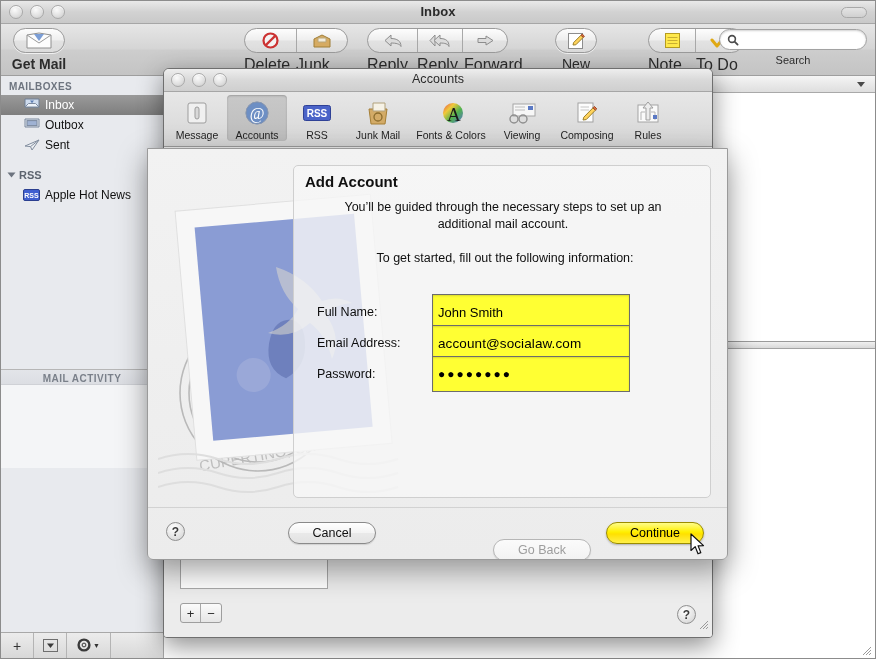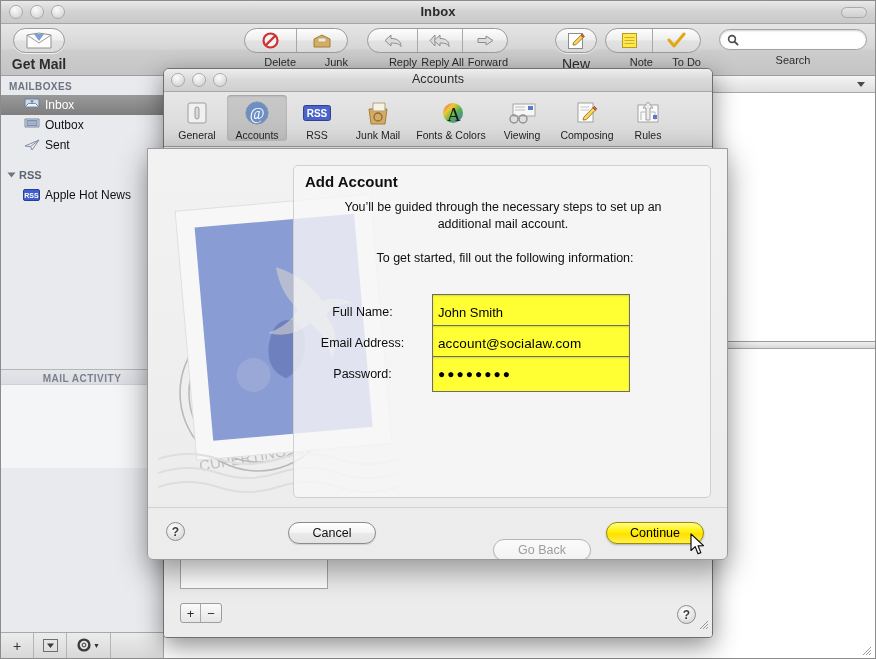--- a/index.html
+++ b/index.html
@@ -46,21 +46,21 @@
     height:25px; border:1px solid #9b9b9b; border-radius:13px;
     background:linear-gradient(to bottom,#fdfdfd,#eeeeee 48%,#e2e2e2 52%,#dcdcdc);
     display:flex; align-items:center; justify-content:center;
     box-shadow:0 1px 0 rgba(255,255,255,.7);
   }
   .tbgroup{ display:flex; height:25px; border:1px solid #9b9b9b; border-radius:13px; overflow:hidden;
     background:linear-gradient(to bottom,#fdfdfd,#eeeeee 48%,#e2e2e2 52%,#dcdcdc); }
   .tbgroup .seg{ display:flex;align-items:center;justify-content:center; border-right:1px solid #a8a8a8;}
   .tbgroup .seg:last-child{border-right:none;}
   .tblabels{ display:flex; margin-top:3px; }
-  .tblabels span{ font-size:11px; color:#2c2c2c; text-align:right; }
+  .tblabels span{ font-size:16px; color:#2c2c2c; text-align:left; }
   .tblabel{ font-size:14px; color:#2c2c2c; margin-top:3px; }
 
   .searchfield{
     position:absolute; right:8px; top:5px; width:148px; height:21px;
     background:#fff; border:1px solid #a2a2a2; border-radius:11px;
     box-shadow:inset 0 1px 2px rgba(0,0,0,.18);
     display:flex; align-items:center; padding-left:7px;
   }
   .search-label{ position:absolute; right:8px; top:30px; width:148px; text-align:center;
     font-size:11px; color:#2c2c2c;}
@@ -168,21 +168,21 @@
     overflow:hidden;
   }
   .stamp-wrap{ position:absolute; left:10px; top:22px; width:270px; height:330px; overflow:hidden;}
   .sheet-card{
     position:absolute; left:145px; top:16px; right:16px; height:333px;
     background:rgba(246,246,246,.80); border:1px solid #cfcfcf; border-radius:5px;
   }
   .sheet-title{ position:absolute; left:157px; top:24px; font-size:15px; font-weight:bold; color:#101010;}
   .sheet-p{ position:absolute; left:177px; font-size:12.5px; color:#0f0f0f; line-height:17px;text-align:center;}
   .form-row{ position:absolute; display:flex; align-items:center; }
-  .form-label{ width:115px; text-align:center; font-size:12.5px; color:#0d0d0d; padding-right:24px;}
+  .form-label{ width:115px; text-align:left; font-size:12.5px; color:#0d0d0d; padding-right:24px;}
   .yfield{
     width:198px; height:36px; background:#ffff33; border:1px solid #6c6c6c;
     display:flex; align-items:center; padding-left:5px;
     font-size:13px; color:#000;
     box-shadow:inset 0 1px 2px rgba(0,0,0,.15);
   }
   .yfield.email{ font-size:13.5px; letter-spacing:.1px;}
   .dots{ letter-spacing:2px; font-size:12px;}
 
   .sheet-footer{
@@ -285,21 +285,21 @@
         <div class="tbbtn" style="width:42px;margin:0 auto;">
           <svg width="19" height="18" viewBox="0 0 19 18">
             <rect x="1.5" y="1.5" width="14" height="15" fill="#fff" stroke="#8d8d8d"></rect>
             <path d="M6 13 L6.6 10.6 L14 3.2 L16.2 5.4 L8.8 12.8 Z" fill="#ffd35c" stroke="#9a7f2b"></path>
             <path d="M14 3.2 L16.2 5.4 L17.4 4.2 L15.2 2 Z" fill="#e06b3b" stroke="#9a4a25"></path>
           </svg>
         </div>
         <div class="tblabel">New Message</div>
       </div>
 
-      <div class="tbitem" style="left:604px; width:96px;">
+      <div class="tbitem" style="left:647px; width:96px;">
         <div class="tbgroup" style="width:96px;">
           <div class="seg" style="width:48px;">
             <svg width="17" height="17" viewBox="0 0 17 17">
               <rect x="1.5" y="1.5" width="14" height="14" fill="#ffe84a" stroke="#b59b20"></rect>
               <line x1="3.5" y1="5.5" x2="13.5" y2="5.5" stroke="#c9ae31"></line>
               <line x1="3.5" y1="8.5" x2="13.5" y2="8.5" stroke="#c9ae31"></line>
               <line x1="3.5" y1="11.5" x2="13.5" y2="11.5" stroke="#c9ae31"></line>
             </svg>
           </div>
           <div class="seg" style="width:48px;">
@@ -440,21 +440,21 @@
 
     <div class="prefs-toolbar">
 
       <div class="pti">
         <div class="glyph">
           <svg width="24" height="24" viewBox="0 0 24 24">
             <rect x="3" y="2" width="18" height="20" rx="2" fill="#f0f0f0" stroke="#9d9d9d"></rect>
             <rect x="10" y="6" width="4" height="12" rx="2" fill="#d9d9d9" stroke="#9d9d9d"></rect>
           </svg>
         </div>
-        <div class="ptl">General</div>
+        <div class="ptl">Message</div>
       </div>
 
       <div class="pti active">
         <div class="glyph">
           <svg width="26" height="26" viewBox="0 0 26 26">
             <circle cx="13" cy="13" r="11" fill="#6d8fc4" stroke="#46608c"></circle>
             <circle cx="13" cy="13" r="11" fill="none" stroke="#ffffff" stroke-opacity=".35"></circle>
             <text x="13" y="18.5" font-size="16" font-family="Liberation Serif, serif" fill="#ffffff" text-anchor="middle">@</text>
           </svg>
         </div>

